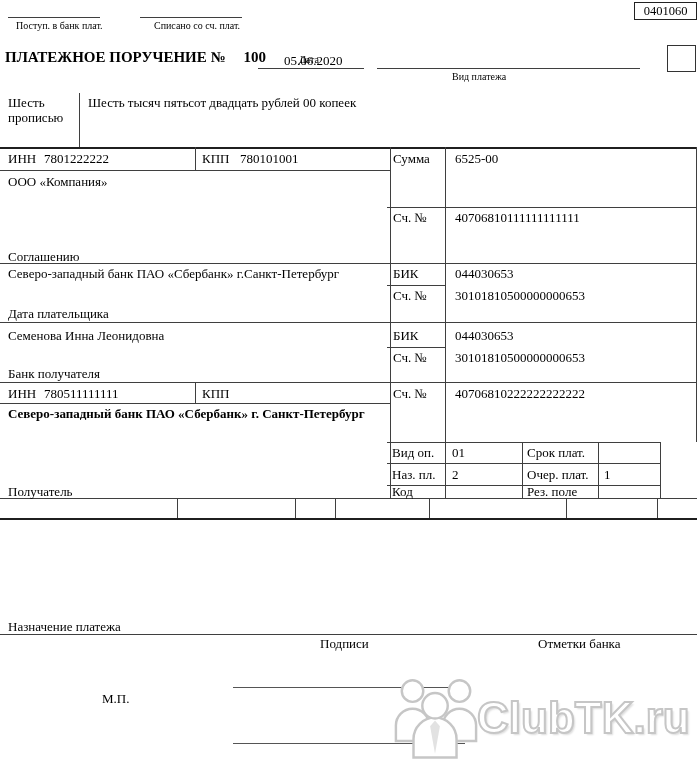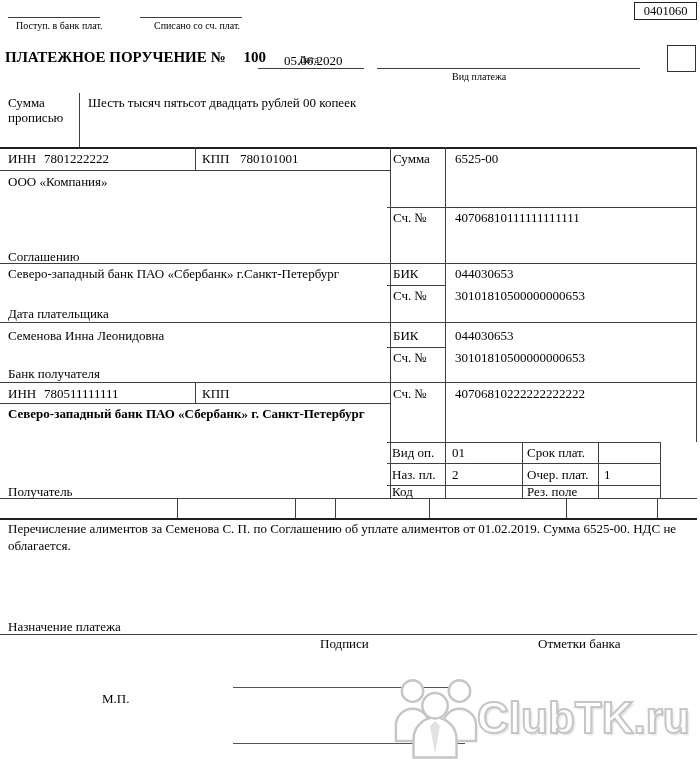--- a/index.html
+++ b/index.html
@@ -44,21 +44,21 @@
     <span>ПЛАТЕЖНОЕ ПОРУЧЕНИЕ №</span>
     <span>100</span>
   </div>
   <div class="t" style="left:284px;top:53px;">05.06.2020</div>
   <div class="hl" style="left:258px;top:68px;width:106px;"></div>
   <div class="t sm" style="left:299px;top:54px;">Дата</div>
   <div class="hl" style="left:377px;top:68px;width:263px;"></div>
   <div class="t sm" style="left:452px;top:71px;">Вид платежа</div>
   <div class="checkbox"></div>
 
-  <div class="t wrap" style="left:8px;top:95px;width:66px;">Сумма прописью</div>
+  <div class="t wrap" style="left:8px;top:95px;width:66px;">Шесть прописью</div>
   <div class="t" style="left:88px;top:95px;">Шесть тысяч пятьсот двадцать рублей 00 копеек</div>
   <div class="vl" style="left:79px;top:93px;height:54px;"></div>
   <div class="hl thick" style="left:0;top:147px;width:697px;"></div>
 
   <div class="vl" style="left:195px;top:147px;height:23px;"></div>
   <div class="vl" style="left:390px;top:147px;height:351px;"></div>
   <div class="vl" style="left:445px;top:147px;height:351px;"></div>
   <div class="vl" style="left:696px;top:147px;height:295px;"></div>
   <div class="vl" style="left:195px;top:382px;height:21px;"></div>
 
@@ -126,21 +126,20 @@
   <div class="t" style="left:527px;top:445px;">Срок плат.</div>
   <div class="t" style="left:604px;top:445px;"></div>
   <div class="t" style="left:392px;top:467px;">Наз. пл.</div>
   <div class="t" style="left:452px;top:467px;">2</div>
   <div class="t" style="left:527px;top:467px;">Очер. плат.</div>
   <div class="t" style="left:604px;top:467px;">1</div>
   <div class="t" style="left:392px;top:485px;line-height:13px;">Код</div>
   <div class="t" style="left:452px;top:485px;line-height:13px;"></div>
   <div class="t" style="left:527px;top:485px;line-height:13px;">Рез. поле</div>
 
-  <div class="t wrap" style="left:8px;top:520px;width:692px;line-height:17px;">Перечисление алиментов за Семенова С. П. по Соглашению об уплате алиментов от 01.02.2019. Сумма 6525-00. НДС не облагается.</div>
   <div class="t" style="left:8px;top:619px;">Назначение платежа</div>
   <div class="hl" style="left:0;top:634px;width:697px;"></div>
 
   <div class="t" style="left:320px;top:636px;">Подписи</div>
   <div class="t" style="left:538px;top:636px;">Отметки банка</div>
   <div class="t" style="left:102px;top:691px;">М.П.</div>
   <div class="hl sig" style="left:233px;top:687px;width:232px;"></div>
   <div class="hl sig" style="left:233px;top:743px;width:232px;"></div>
 
   <div class="wm-icon">

